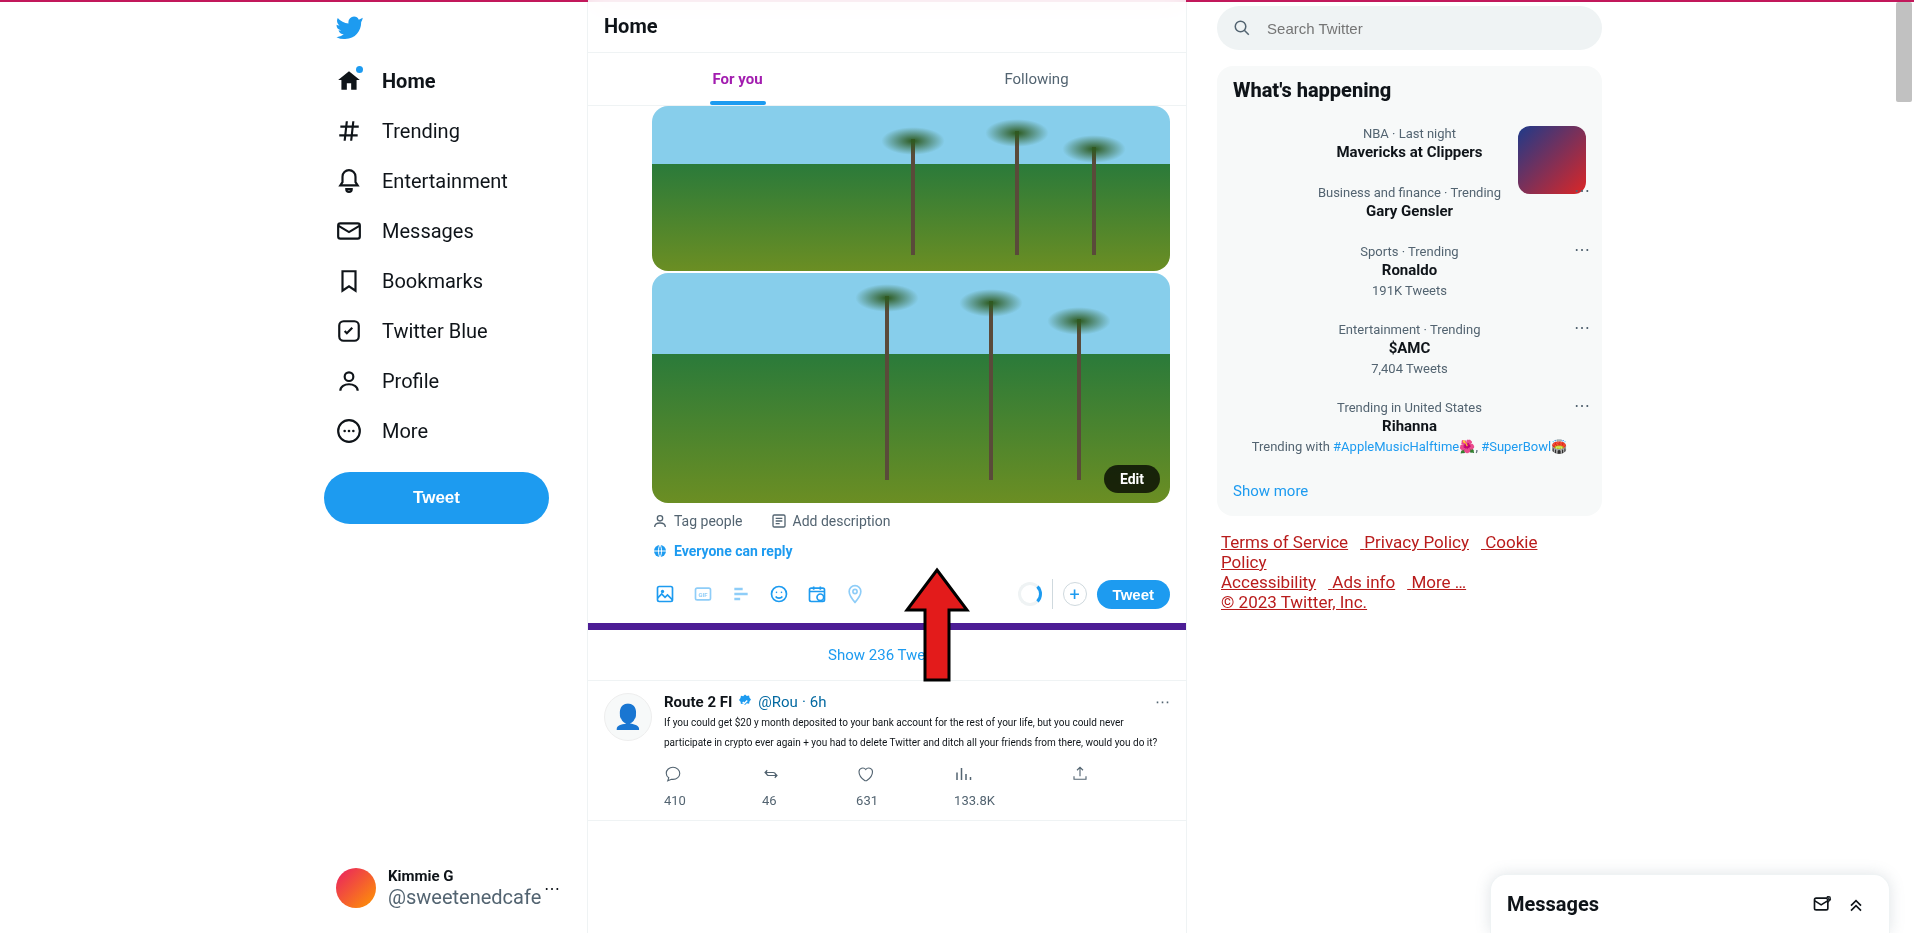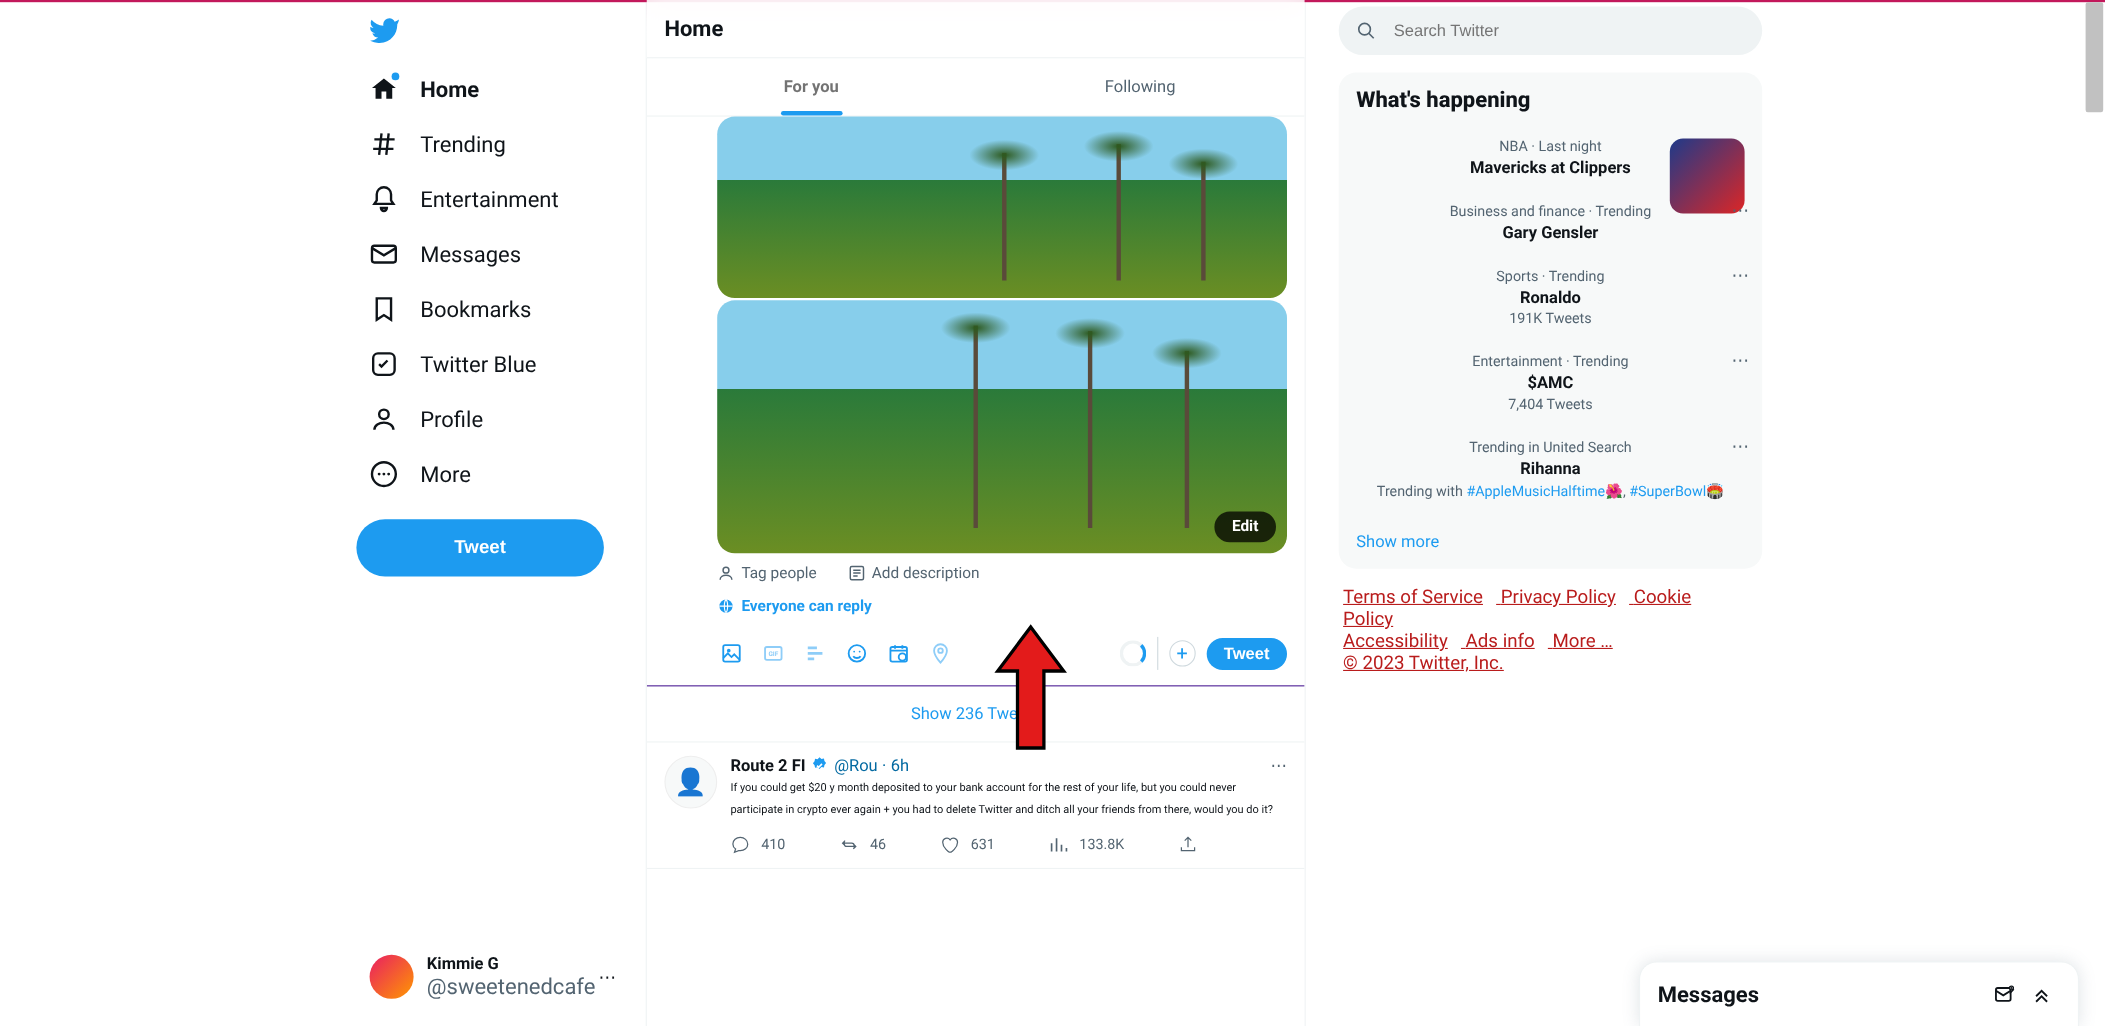--- a/index.html
+++ b/index.html
@@ -25,23 +25,23 @@
 .avatar { width: 40px; height: 40px; border-radius: 50%; background: linear-gradient(135deg, #e91e63, #ff9800); margin-right: 12px; }
 .acct-txt { flex: 1; }
 .acct-name { font-weight: 700; font-size: 15px; }
 .acct-handle { font-size: 20px; color: #536471; }
 .dots-icon { width: 18px; }
 
 
 .header { height: 53px; display: flex; align-items: center; padding: 0 16px; font-size: 20px; font-weight: 700; border-bottom: 1px solid #eff3f4; backdrop-filter: blur(12px); background: rgba(255,255,255,0.85); }
 .tabs { display: flex; height: 53px; border-bottom: 1px solid #eff3f4; }
 .tab { flex: 1; display: flex; align-items: center; justify-content: center; cursor: pointer; position: relative; font-size: 15px; color: #536471; }
-.tab.active { color: #737373; font-weight: 700; }
+.tab.active { color: #a21caf; font-weight: 700; }
 .tab.active::after { content: ''; position: absolute; bottom: 0; height: 4px; width: 56px; background: #1d9bf0; border-radius: 2px; }
-.compose { padding: 0 16px 12px; border-bottom: 1px solid #4c1d95; }
+.compose { padding: 0 16px 12px; border-bottom: 7px solid #4c1d95; }
 .imgs { margin-left: 48px; }
 .img-block { background: linear-gradient(to bottom, #87ceeb 0%, #87ceeb 35%, #2a7a3a 35%, #6b8e23 100%); border-radius: 16px; margin-bottom: 2px; position: relative; overflow: hidden; }
 .img-block.i1 { height: 165px; }
 .img-block.i2 { height: 230px; }
 .palm { position: absolute; width: 4px; background: #5a4a3a; }
 .palm::before { content: ''; position: absolute; top: -12px; left: -30px; width: 64px; height: 28px; background: radial-gradient(ellipse at center, #2d5a1f 0%, transparent 70%); }
 .edit-pill { position: absolute; bottom: 10px; right: 10px; background: rgba(0,0,0,0.75); color: #fff; padding: 6px 16px; border-radius: 9999px; font-weight: 700; font-size: 14px; cursor: pointer; }
 .meta-row { margin-left: 48px; display: flex; gap: 28px; margin-top: 10px; color: #536471; font-size: 14px; }
 .meta-item { display: flex; align-items: center; gap: 6px; cursor: pointer; }
 .reply-set { margin-left: 48px; margin-top: 14px; display: flex; align-items: center; gap: 6px; color: #1d9bf0; font-weight: 700; font-size: 14px; cursor: pointer; }
@@ -59,21 +59,21 @@
 .post { padding: 12px 16px; display: flex; gap: 12px; border-bottom: 1px solid #eff3f4; }
 .post-avatar { width: 48px; height: 48px; border-radius: 50%; background: #f7f9f9; border: 1px solid #eee; flex-shrink: 0; display:flex; align-items:center; justify-content:center; font-size:24px; }
 .post-body { flex: 1; }
 .post-head { display: flex; align-items: center; gap: 4px; font-size: 15px; }
 .post-name { font-weight: 700; }
 .verified { width: 18px; height: 18px; fill: #1d9bf0; }
 .post-handle, .post-time { color: #0369a1; }
 .post-more { margin-left: auto; color: #536471; cursor: pointer; }
 .post-text { font-size: 10px; line-height: 20px; margin-top: 2px; }
 .post-actions { display: flex; max-width: 425px; justify-content: space-between; margin-top: 12px; color: #536471; font-size: 13px; }
-.pact { display: flex; align-items: center; gap: 10px; cursor: pointer; }
+.pact { display: flex; align-items: flex-start; gap: 10px; cursor: pointer; flex-direction: column; }
 .pact svg { width: 18px; height: 18px; fill: #536471; }
 
 
 .search { background: #eff3f4; border-radius: 9999px; height: 44px; display: flex; align-items: center; padding: 0 16px; gap: 16px; }
 .search svg { width: 20px; height: 20px; fill: #536471; }
 .search input { border: none; background: none; outline: none; font-size: 15px; width: 100%; color: #0f1419; }
 .panel { background: #f7f9f9; border-radius: 16px; margin-top: 16px; overflow: hidden; }
 .panel-title { font-size: 20px; font-weight: 800; padding: 12px 16px; }
 .trend { padding: 12px 16px; cursor: pointer; position: relative; text-align: center; }
 .trend-cat { font-size: 13px; color: #536471; }
@@ -367,21 +367,21 @@
         <div class="trend-sub">191K Tweets</div>
         <span class="trend-more">⋯</span>
       </div>
       <div class="trend">
         <div class="trend-cat">Entertainment · Trending</div>
         <div class="trend-name">$AMC</div>
         <div class="trend-sub">7,404 Tweets</div>
         <span class="trend-more">⋯</span>
       </div>
       <div class="trend">
-        <div class="trend-cat">Trending in United Search</div>
+        <div class="trend-cat">Trending in United States</div>
         <div class="trend-name">Rihanna</div>
         <div class="trend-sub"><span>Trending with </span><span class="hashtag">#AppleMusicHalftime</span><span>🌺</span><span>, </span><span class="hashtag">#SuperBowl</span><span>🏟️</span></div>
         <span class="trend-more">⋯</span>
       </div>
       <div class="show-more">Show more</div>
     </div>
     <div class="footer">
       <span>Terms of Service</span>
       <span>Privacy Policy</span>
       <span>Cookie Policy</span><br>

